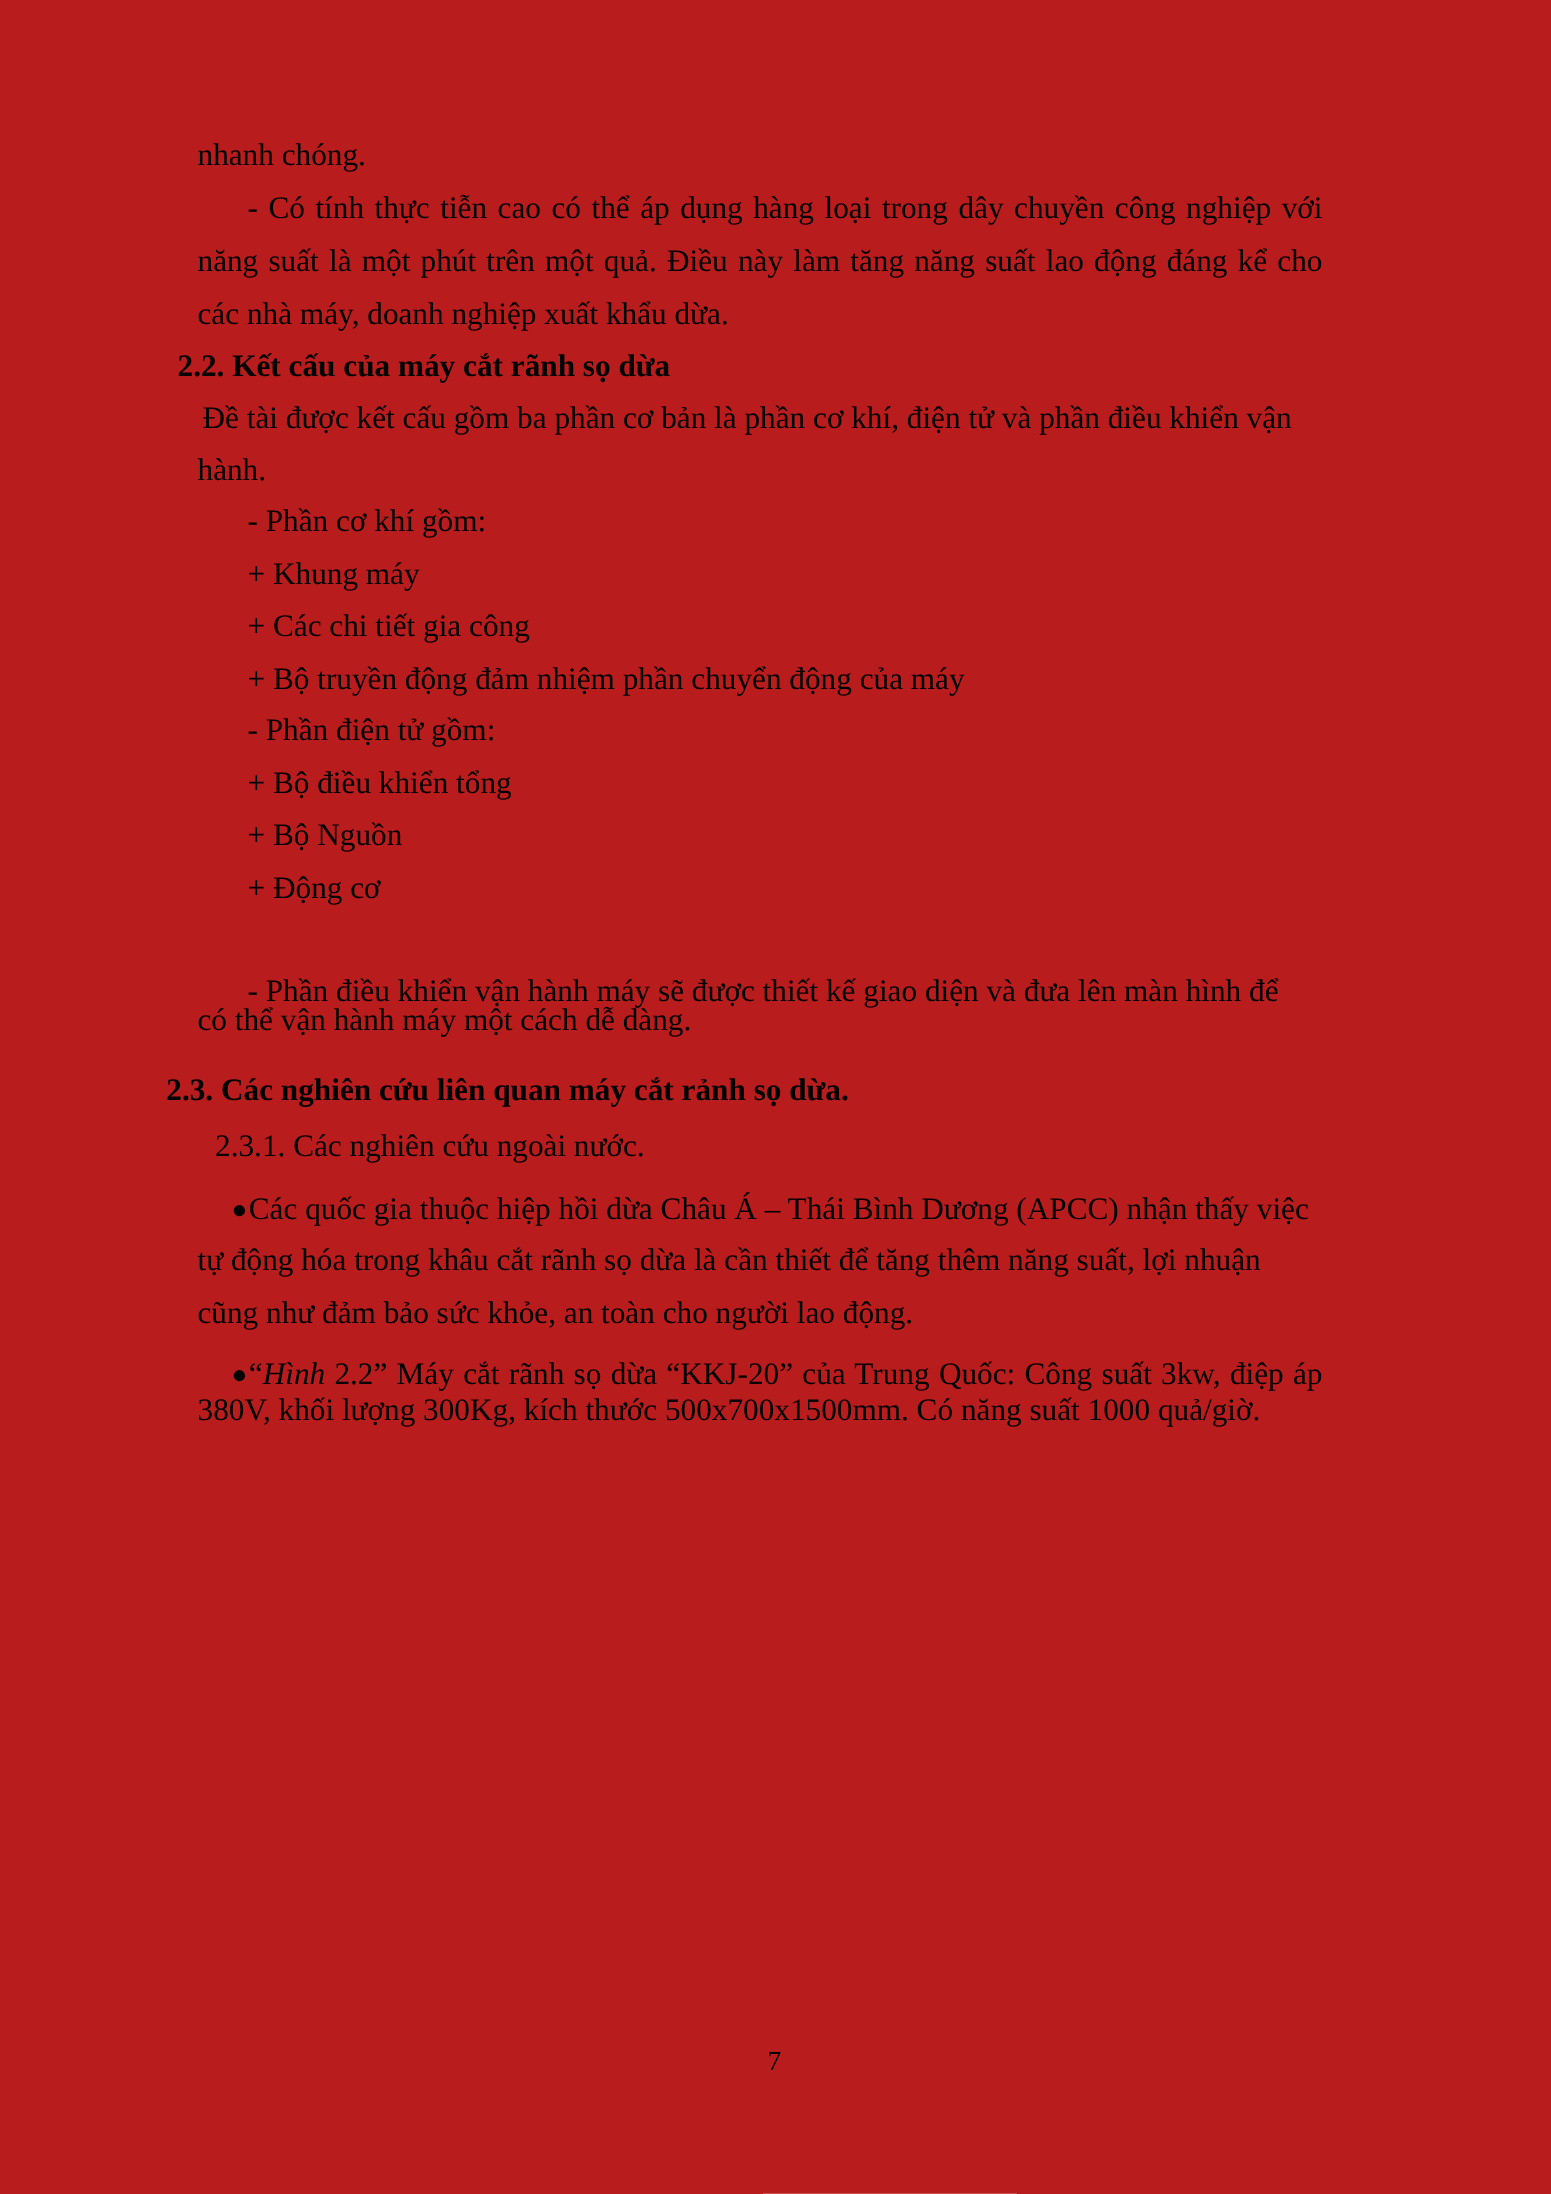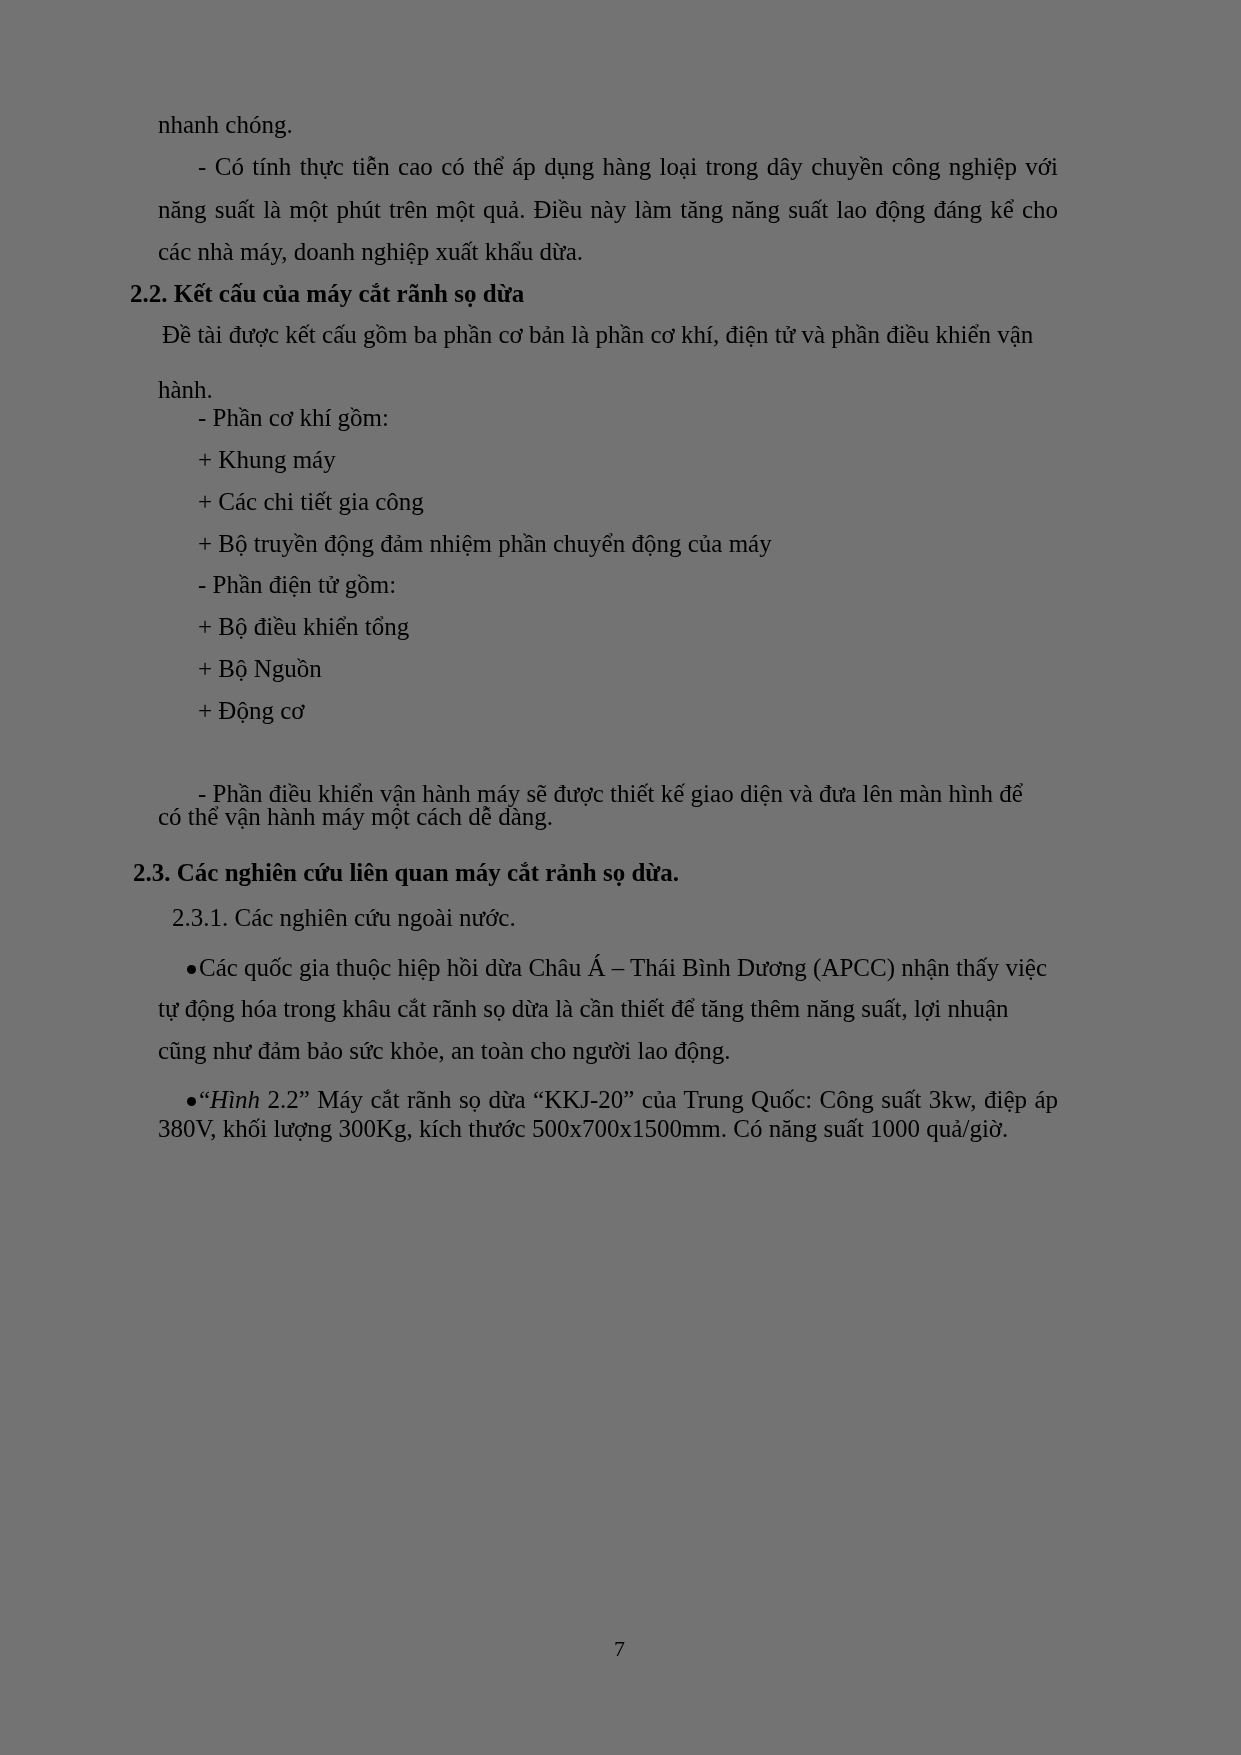--- a/index.html
+++ b/index.html
@@ -1,17 +1,17 @@
 <!DOCTYPE html>
 <html><head>
 <meta charset="utf-8">
 <style>
   html, body { margin: 0; padding: 0; background: #ffffff; }
   body { width: 1241px; height: 1755px; position: relative; overflow: hidden; }
-  .page { position: absolute; left: 0; top: 0; width: 1241px; height: 1755px; background: #737373; }
+  .page { position: absolute; left: 0; top: 0; width: 1241px; height: 1755px; background: #b91c1c; }
   .ln {
     position: absolute;
     font-family: "Liberation Serif", "DejaVu Serif", serif;
     font-size: 25px;
     color: #000000;
     white-space: nowrap;
     line-height: 30px;
   }
   .just { text-align: justify; text-align-last: justify; }
   .bold { font-weight: bold; }
@@ -22,23 +22,23 @@
 <body>
 
 <div class="page">
 
   <div class="ln" style="left:158px; top:110px;">nhanh chóng.</div>
 
   <div class="ln just" style="left:198px; top:152px; width:860px;">- Có tính thực tiễn cao có thể áp dụng hàng loại trong dây chuyền công nghiệp với</div>
   <div class="ln just" style="left:158px; top:195px; width:900px;">năng suất là một phút trên một quả. Điều này làm tăng năng suất lao động đáng kể cho</div>
   <div class="ln" style="left:158px; top:237px;">các nhà máy, doanh nghiệp xuất khẩu dừa.</div>
 
-  <div class="ln bold" style="left:130px; top:279px;">2.2. Kết cấu của máy cắt rãnh sọ dừa</div>
+  <div class="ln bold" style="left:142px; top:279px;">2.2. Kết cấu của máy cắt rãnh sọ dừa</div>
   <div class="ln just" style="left:162px; top:320px; width:847px;">Đề tài được kết cấu gồm ba phần cơ bản là phần cơ khí, điện tử và phần điều khiển vận</div>
-  <div class="ln" style="left:158px; top:375px;">hành.</div>
+  <div class="ln" style="left:158px; top:362px;">hành.</div>
 
   <div class="ln" style="left:198px; top:403px;text-align:center;">- Phần cơ khí gồm:</div>
   <div class="ln" style="left:198px; top:445px;">+ Khung máy</div>
   <div class="ln" style="left:198px; top:487px;text-align:center;">+ Các chi tiết gia công</div>
   <div class="ln" style="left:198px; top:529px;">+ Bộ truyền động đảm nhiệm phần chuyển động của máy</div>
 
   <div class="ln" style="left:198px; top:570px;">- Phần điện tử gồm:</div>
   <div class="ln" style="left:198px; top:612px;">+ Bộ điều khiển tổng</div>
   <div class="ln" style="left:198px; top:654px;">+ Bộ Nguồn</div>
   <div class="ln" style="left:198px; top:696px;">+ Động cơ</div>

